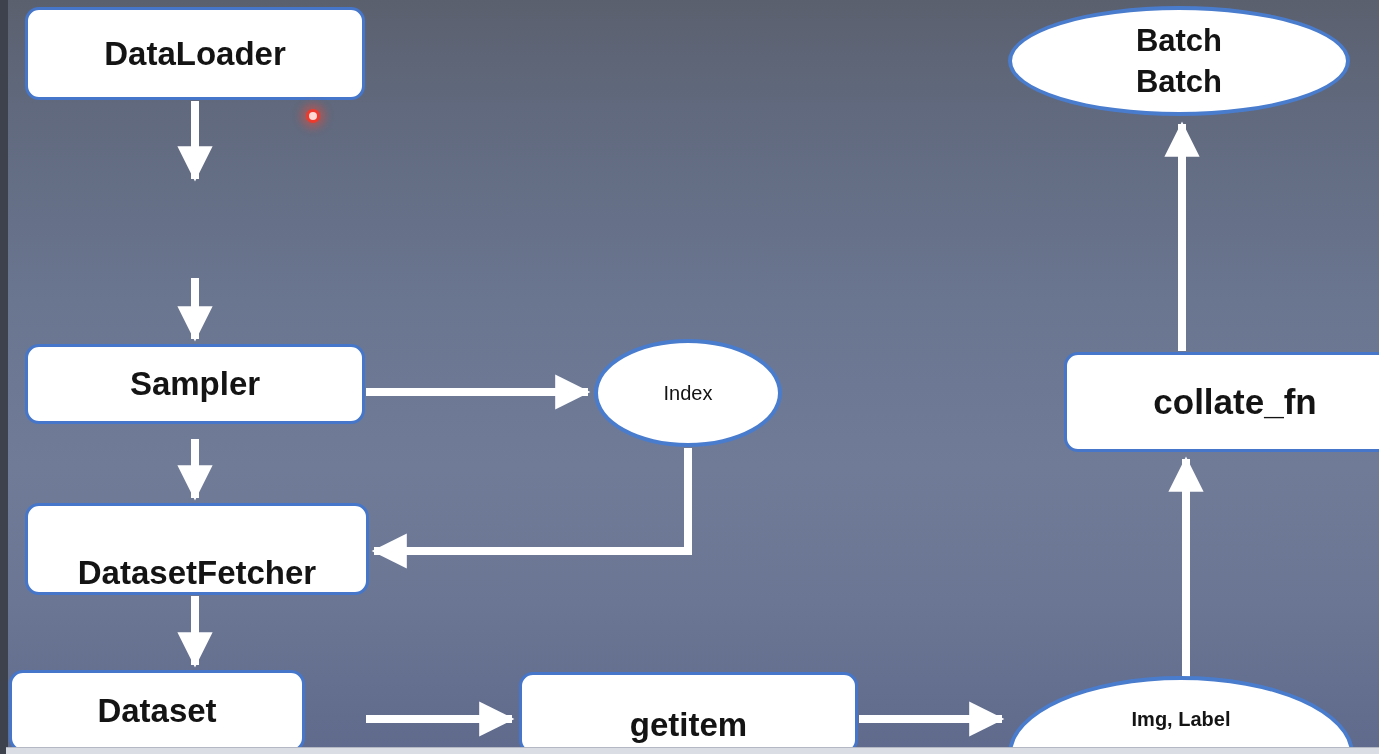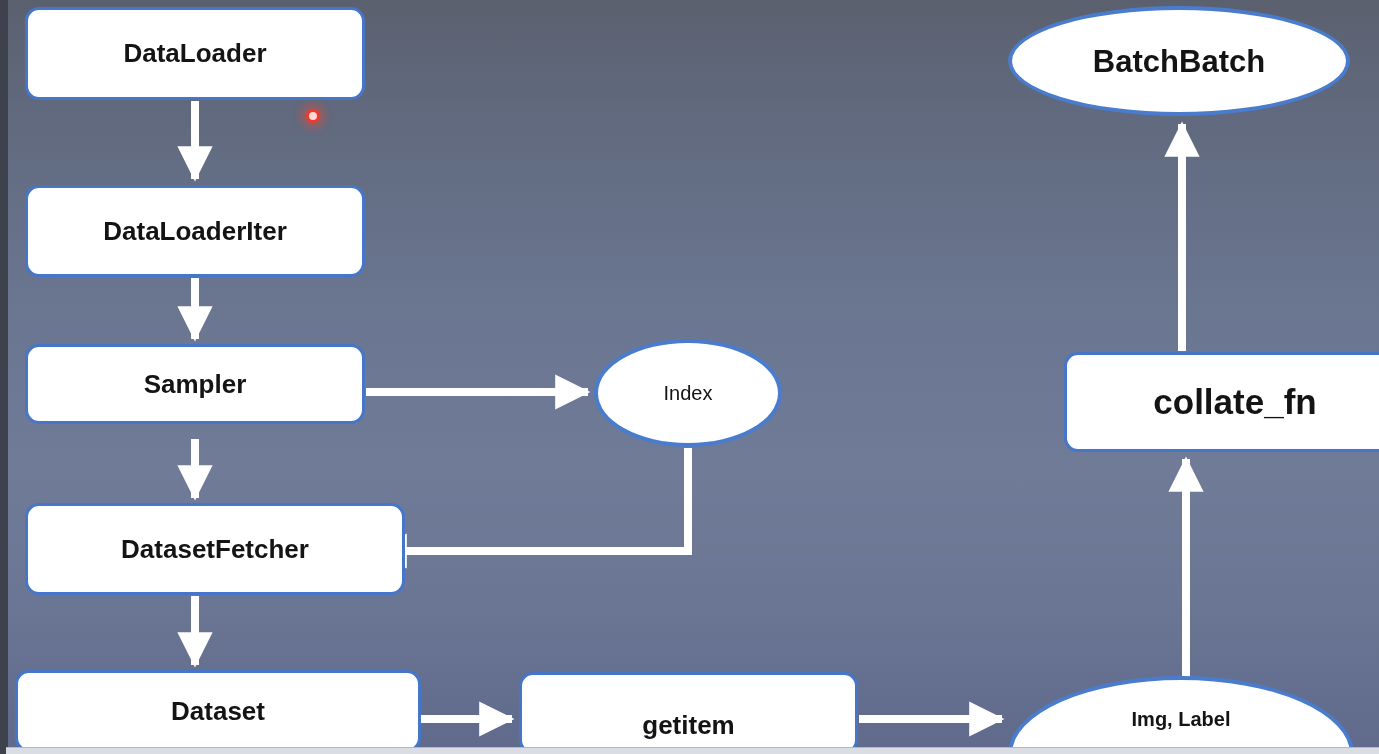--- a/index.html
+++ b/index.html
@@ -45,38 +45,38 @@
     align-items: center;
     justify-content: center;
     text-align: center;
     z-index: 10;
     box-sizing: border-box;
   }
   .node.box {
     border: 3px solid #4576c9;
     border-radius: 14px;
     font-weight: bold;
-    font-size: 26px;
+    font-size: 33px;
   }
   .node.ellipse {
     border: 4px solid #4a7ccd;
     border-radius: 50%;
     font-size: 20px;
   }
   #n-dataloader      { left: 25px;  top: 7px;   width: 340px; height: 93px;  }
   #n-dataloaderiter  { left: 25px;  top: 185px; width: 340px; height: 92px;  }
   #n-sampler         { left: 25px;  top: 344px; width: 340px; height: 80px;  }
-  #n-datasetfetcher  { left: 25px;  top: 503px; width: 380px; height: 92px;  }
-  #n-dataset         { left: 15px;  top: 670px; width: 406px; height: 82px;  }
+  #n-datasetfetcher  { left: 25px;  top: 503px; width: 344px; height: 92px; align-items: flex-end;  }
+  #n-dataset         { left: 9px;  top: 670px; width: 296px; height: 82px;  }
   #n-getitem         { left: 519px; top: 672px; width: 339px; height: 82px;  padding-top: 24px; }
   #n-collatefn       { left: 1064px;top: 352px; width: 342px; height: 100px; font-size: 35px; }
   #n-index           { left: 594px; top: 339px; width: 188px; height: 108px; }
   #n-batchdata       { left: 1008px;top: 6px;   width: 342px; height: 110px;
                        font-weight: bold; font-size: 31px; line-height: 41px;
-                       }
+                       flex-direction: column; }
   #n-imglabel        { left: 1008px;top: 676px; width: 346px; height: 156px;
                        align-items: flex-start; font-weight: 600; }
   #n-imglabel .ellipse-label { margin-top: 28px; }
   .pointer-dot {
     position: absolute;
     left: 306px; top: 109px;
     width: 14px; height: 14px;
     border-radius: 50%;
     border: 3px solid #ee3a2c;
     background: #ffd9d3;
@@ -109,23 +109,20 @@
       <line x1="859" y1="719" x2="1002" y2="719" marker-end="url(#ah)"></line>
       <line x1="1186" y1="678" x2="1186" y2="459" marker-end="url(#ah)"></line>
       <line x1="1182" y1="351" x2="1182" y2="124" marker-end="url(#ah)"></line>
     </g>
   </svg>
 
   <div class="node box" id="n-dataloader">
     <span>DataLoader</span>
   </div>
 
-  <div class="node box" id="n-dataloaderiter">
-    <span>DataLoaderIter</span>
-  </div>
 
   <div class="node box" id="n-sampler">
     <span>Sampler</span>
   </div>
 
   <div class="node ellipse" id="n-index">
     <span>Index</span>
   </div>
 
   <div class="node box" id="n-datasetfetcher">

